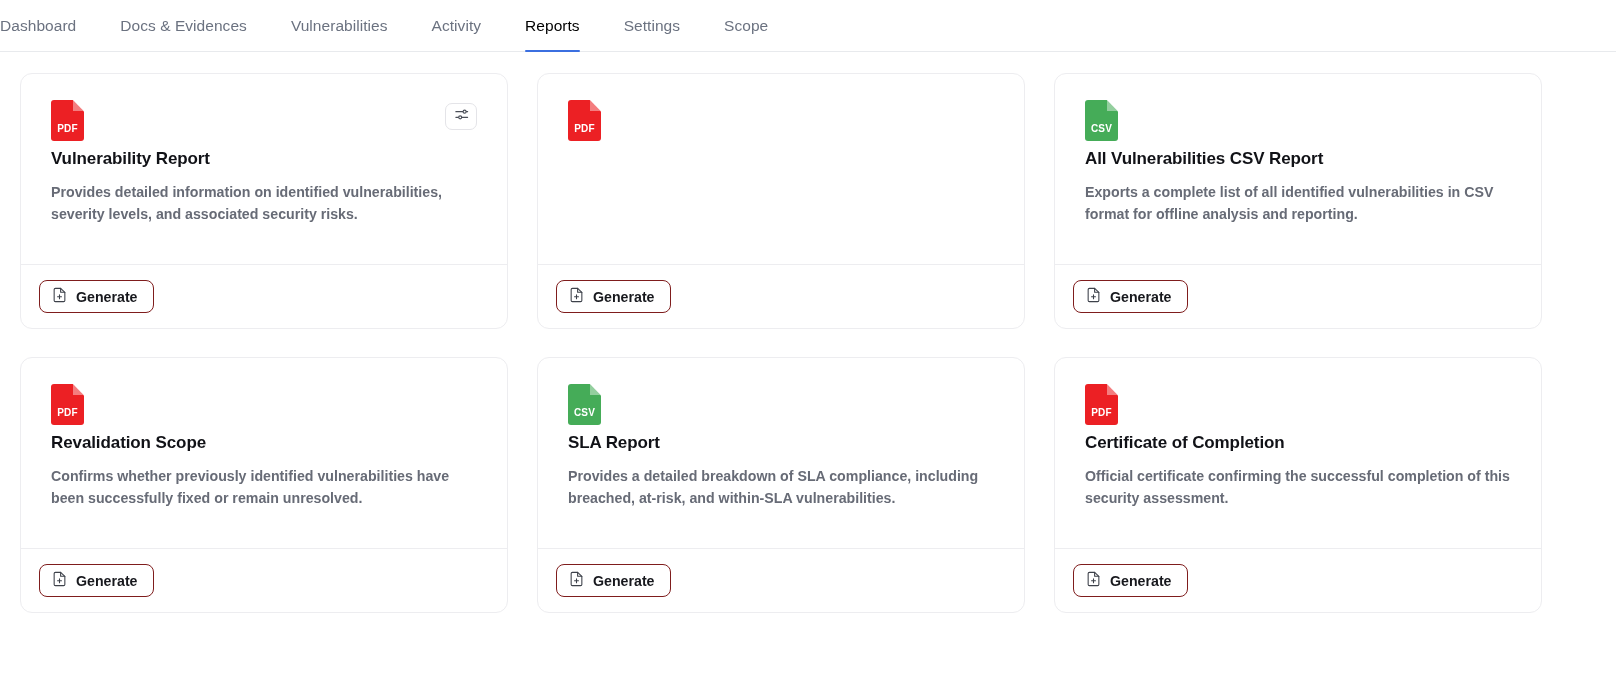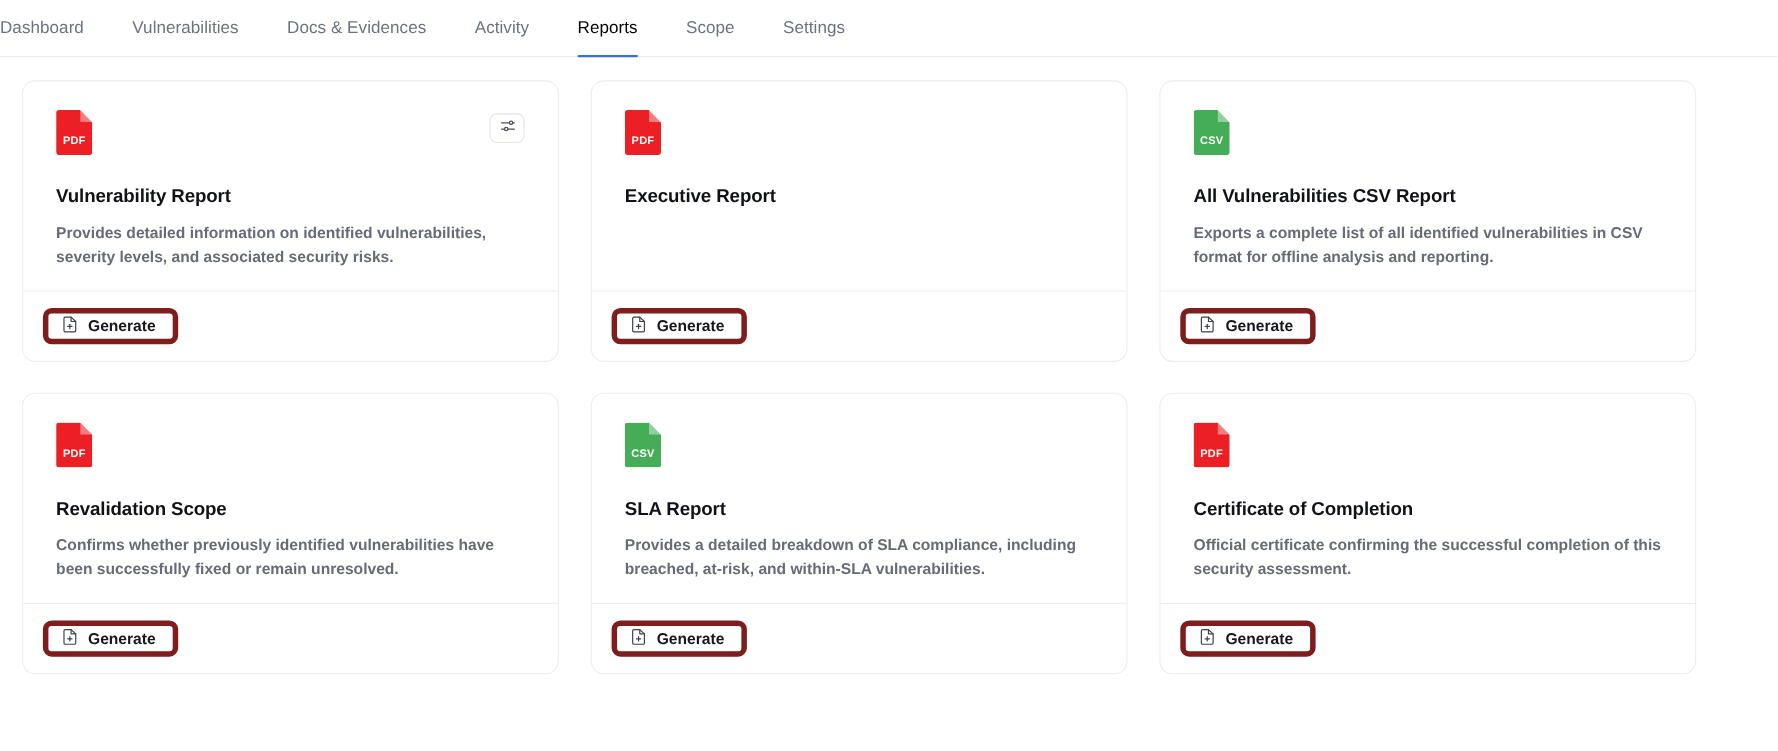--- a/index.html
+++ b/index.html
@@ -127,21 +127,21 @@
     border-radius: 7px;
     background: #fff;
     display: flex;
     align-items: center;
     justify-content: center;
     cursor: pointer;
     margin-top: 3px;
   }
 
   .card-title {
-    margin-top: 28px;
+    margin-top: 8px;
     font-size: 17px;
     font-weight: bold;
     color: #111217;
     letter-spacing: -0.1px;
   }
   .card-desc {
     margin-top: 13px;
     font-size: 14.2px;
     line-height: 1.52;
     color: #676b76;
@@ -157,43 +157,43 @@
   .card-footer {
     padding: 15px 0 0 18px;
     height: 63px;
   }
   .gen-btn {
     display: inline-flex;
     align-items: center;
     gap: 9px;
     height: 33px;
     padding: 0 15px 0 12px;
-    border: 5px solid #7f1d1d;
+    border: 1px solid #7f1d1d;
     border-radius: 8px;
     background: #fff;
     font-size: 14.2px;
     font-weight: bold;
     color: #17181d;
     cursor: pointer;
     font-family: "Liberation Sans", sans-serif;
   }
   .gen-btn svg { flex: none; }
 </style>
 </head>
 <body>
 
 <nav class="topnav">
   <div class="nav-list" id="nav-list">
       <div class="nav-item">Dashboard</div>
+      <div class="nav-item">Docs &amp; Evidences</div>
       <div class="nav-item">Vulnerabilities</div>
-      <div class="nav-item">Docs &amp; Evidences</div>
       <div class="nav-item">Activity</div>
       <div class="nav-item active">Reports</div>
+      <div class="nav-item">Settings</div>
       <div class="nav-item">Scope</div>
-      <div class="nav-item">Settings</div>
     </div>
 </nav>
 
 <main class="cards-grid" id="cards-grid">
     <div class="card">
       <div class="card-body">
         <div class="card-head">
           <div class="file-icon pdf">
             <div class="sheet"></div>
             <div class="fold"></div>
@@ -226,21 +226,20 @@
     </div>
     <div class="card">
       <div class="card-body">
         <div class="card-head">
           <div class="file-icon pdf">
             <div class="sheet"></div>
             <div class="fold"></div>
             <div class="flabel">PDF</div>
           </div>
         </div>
-        <div class="card-title">Executive Report</div>
       </div>
       <div class="card-divider"></div>
       <div class="card-footer"><button class="gen-btn">
           <span><svg width="15" height="16" viewBox="0 0 16 17" fill="none" stroke="#3d414a" stroke-width="1.15" stroke-linecap="round" stroke-linejoin="round">
               <path d="M9.2 1.4H3.6a1.3 1.3 0 0 0-1.3 1.3v11.6a1.3 1.3 0 0 0 1.3 1.3h8.8a1.3 1.3 0 0 0 1.3-1.3V5.6z"></path>
               <path d="M9.2 1.4v4.2h4.5"></path>
               <line x1="8" y1="8.3" x2="8" y2="12.5"></line>
               <line x1="5.9" y1="10.4" x2="10.1" y2="10.4"></line>
             </svg></span>
           <span>Generate</span>

